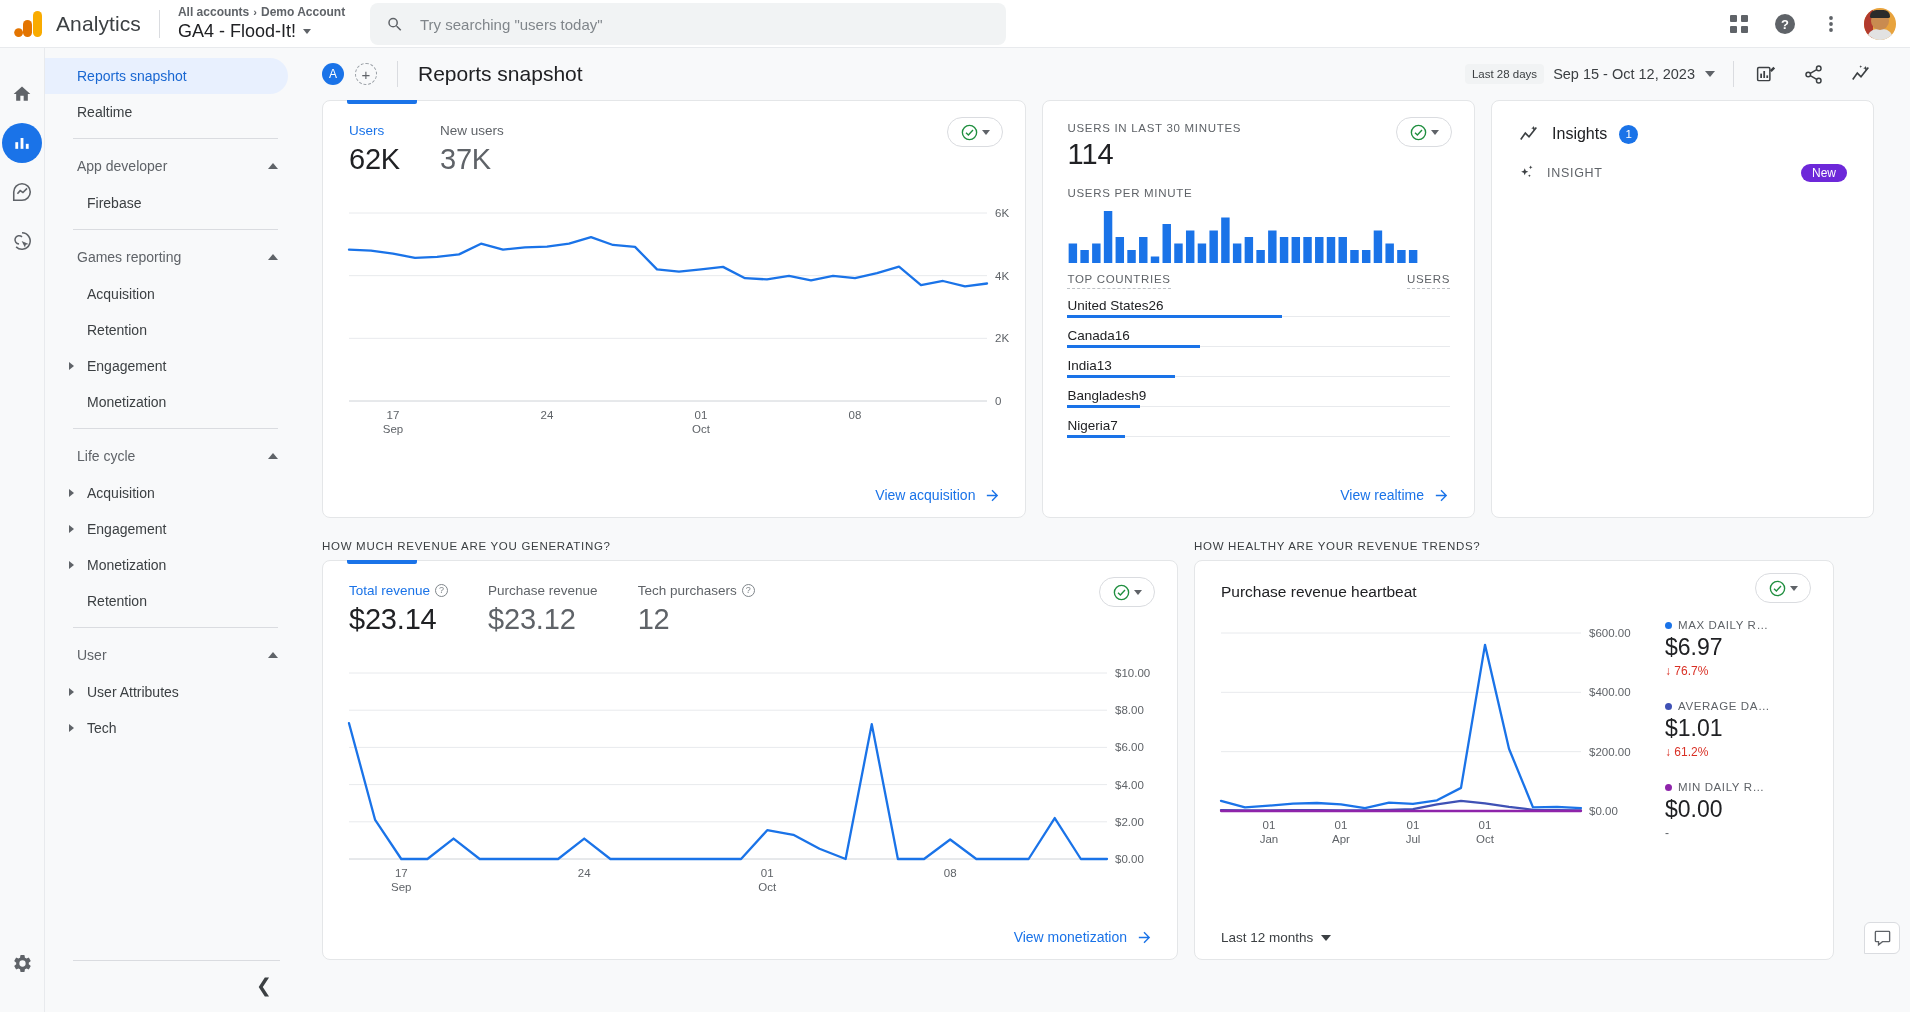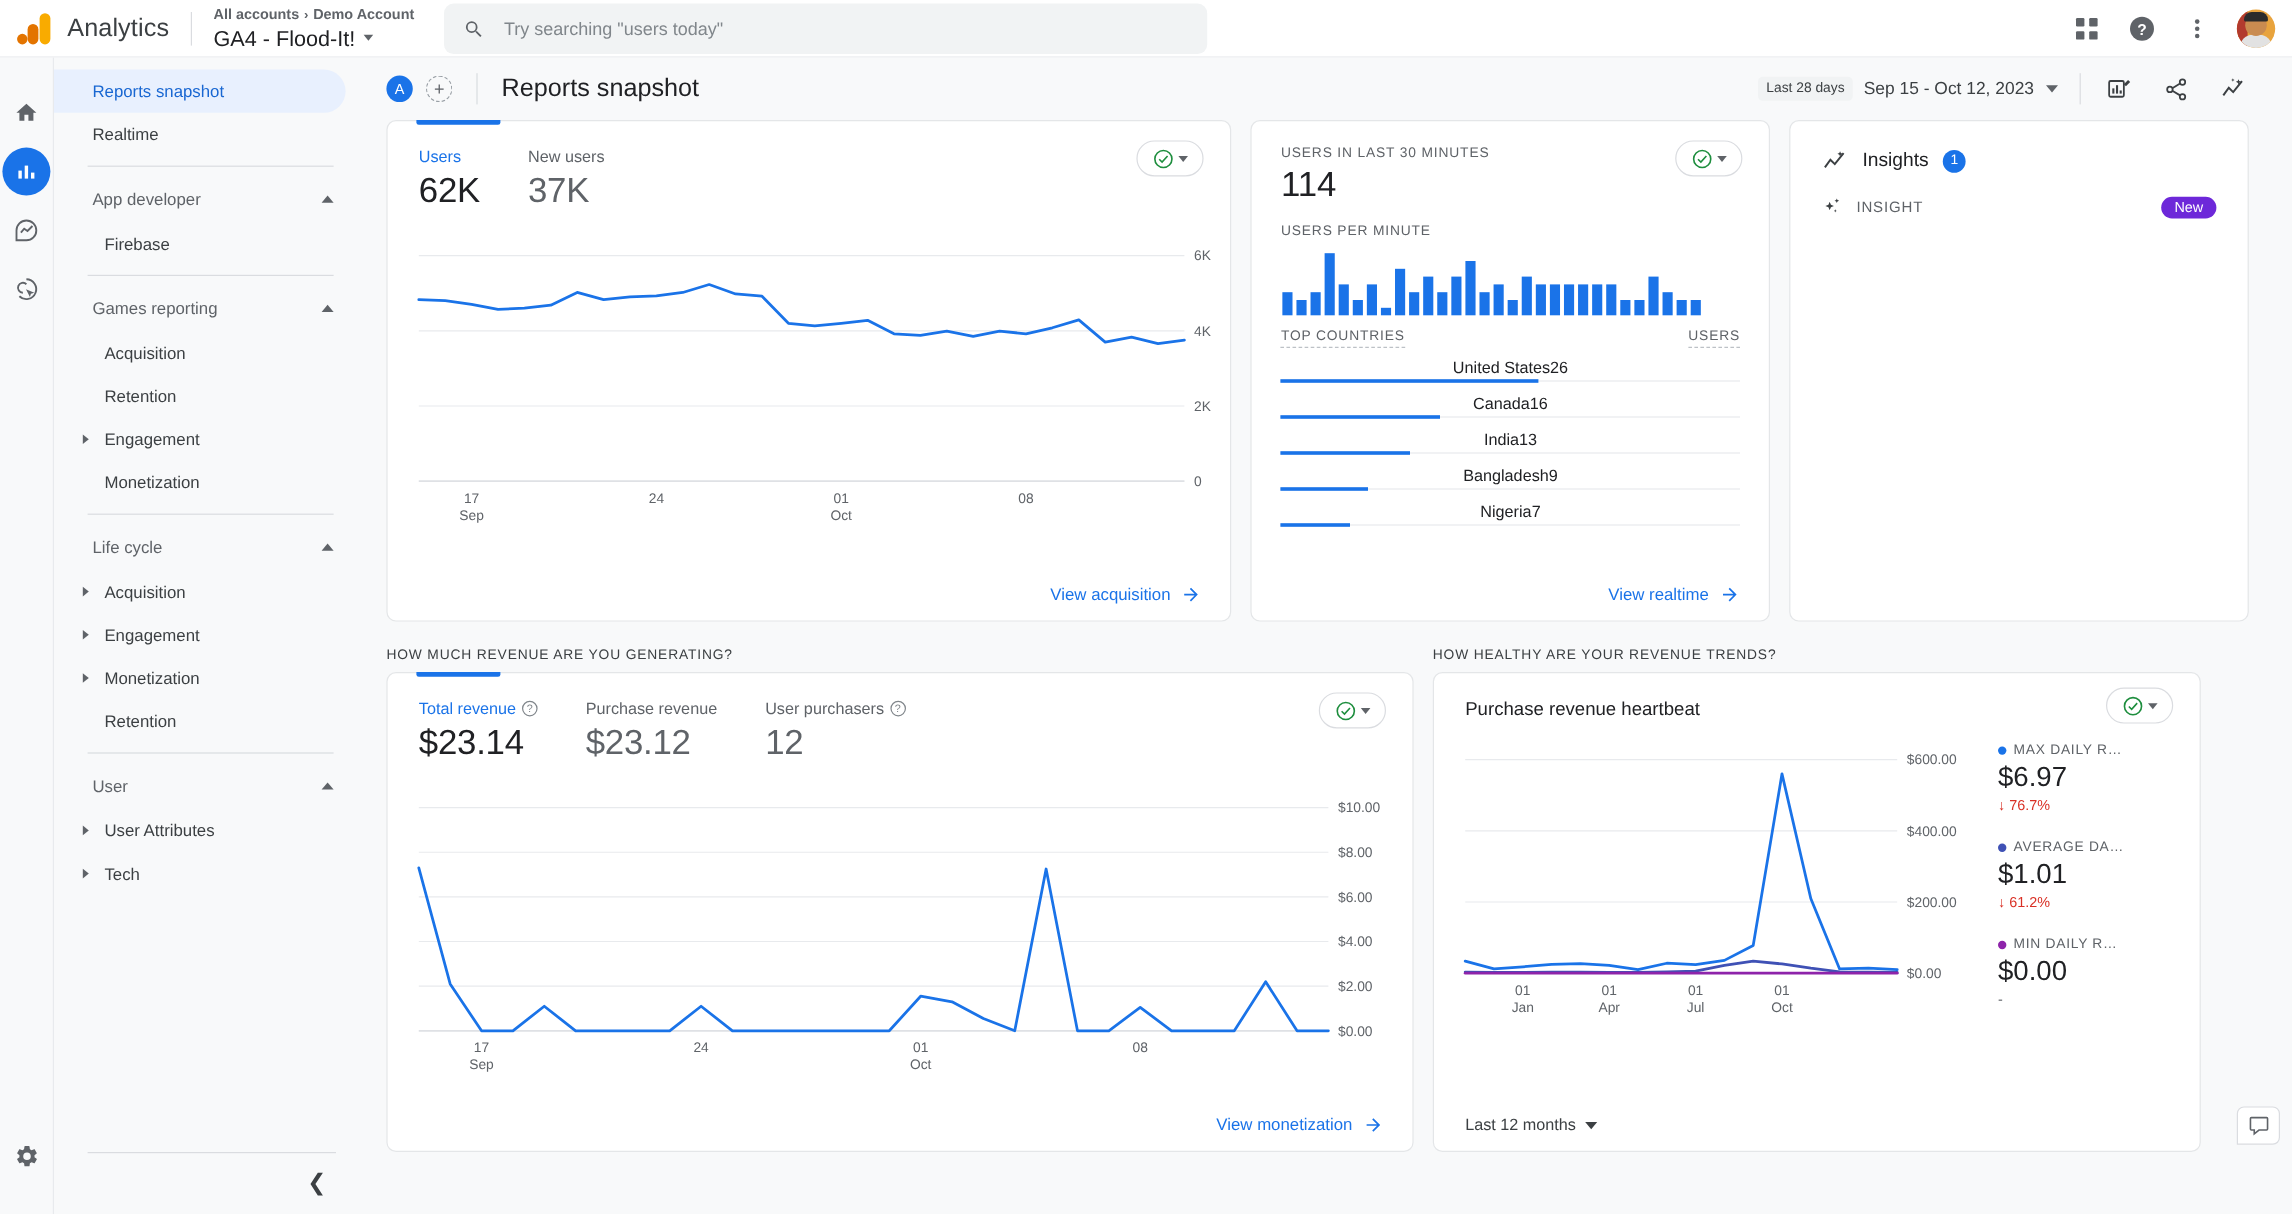--- a/index.html
+++ b/index.html
@@ -174,21 +174,21 @@
     display: flex; align-items: center; justify-content: flex-end; padding-right: 24px;
   }
   .view-link {
     font-size: 14px; color: #1a73e8; display: flex; align-items: center; gap: 9px; cursor: pointer;
   }
 
   
   .rt-label { font-size: 11.5px; color: #5f6368; letter-spacing: .7px; font-weight: 500; }
   .rt-big { font-size: 29px; color: #202124; margin-top: 4px; }
   .country-row {
-    display: flex; align-items: center; justify-content: center;
+    display: flex; align-items: center; justify-content: flex-start;
     font-size: 13.5px; color: #202124; height: 22px;
   }
   .country-bar-track { height: 1px; background: #e8eaed; position: relative; margin-bottom: 7px; }
   .country-bar-fill { position: absolute; left: 0; top: -1px; height: 3px; background: #1a73e8; }
   .th-row {
     display: flex; justify-content: space-between; font-size: 11.5px; color: #5f6368;
     letter-spacing: .7px; font-weight: 500; padding-bottom: 5px;
   }
   .th-row span { border-bottom: 1px dashed #bdc1c6; padding-bottom: 3px; }
 
@@ -636,21 +636,21 @@
             <span class="qmark">?</span>
           </div>
           <div class="k-val">$23.14</div>
         </div>
         <div class="kpi muted">
           <div class="k-label">Purchase revenue</div>
           <div class="k-val">$23.12</div>
         </div>
         <div class="kpi muted">
           <div class="k-label">
-            <span>User purchasers</span>
+            <span>Tech purchasers</span>
             <span class="qmark">?</span>
           </div>
           <div class="k-val">12</div>
         </div>
         <div class="status-pill">
           <svg width="19" height="19" viewBox="0 0 24 24">
             <circle cx="12" cy="12" r="9" fill="none" stroke="#1e8e3e" stroke-width="1.7"></circle>
             <polyline fill="none" stroke="#1e8e3e" stroke-width="1.7" points="7.6,12.3 10.6,15.2 16.4,8.8"></polyline>
           </svg>
           <i class="caret"></i>

